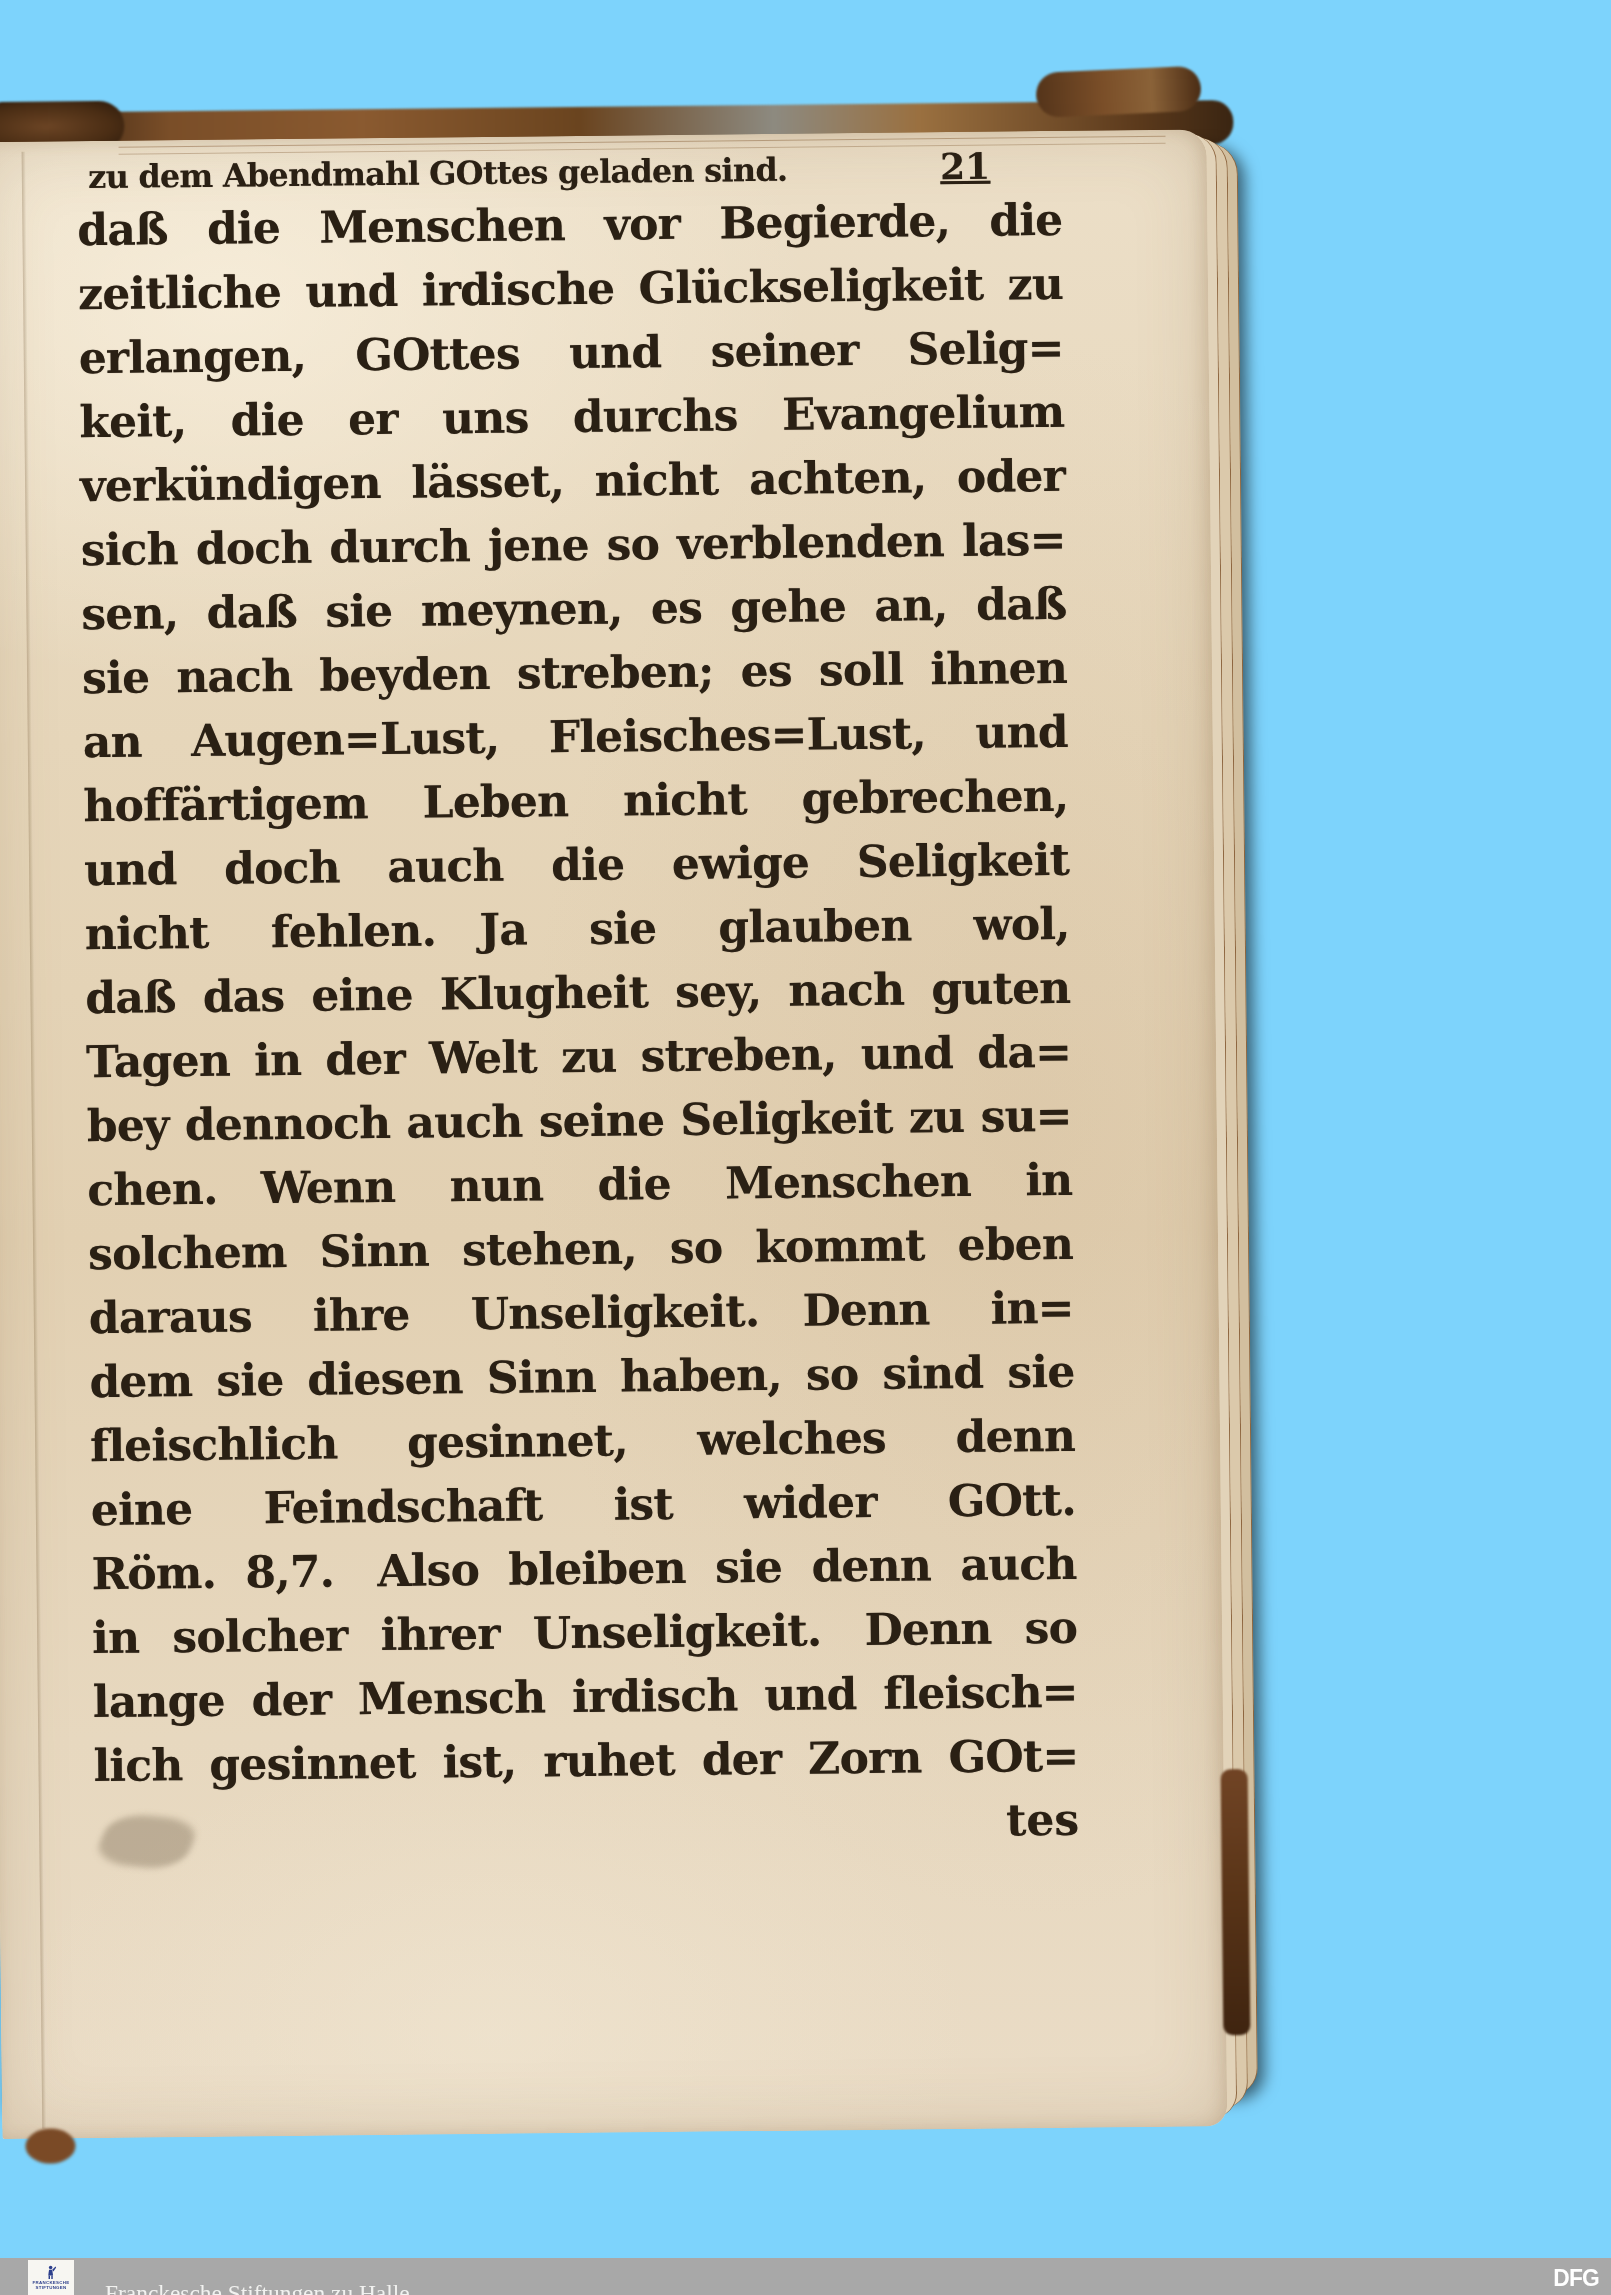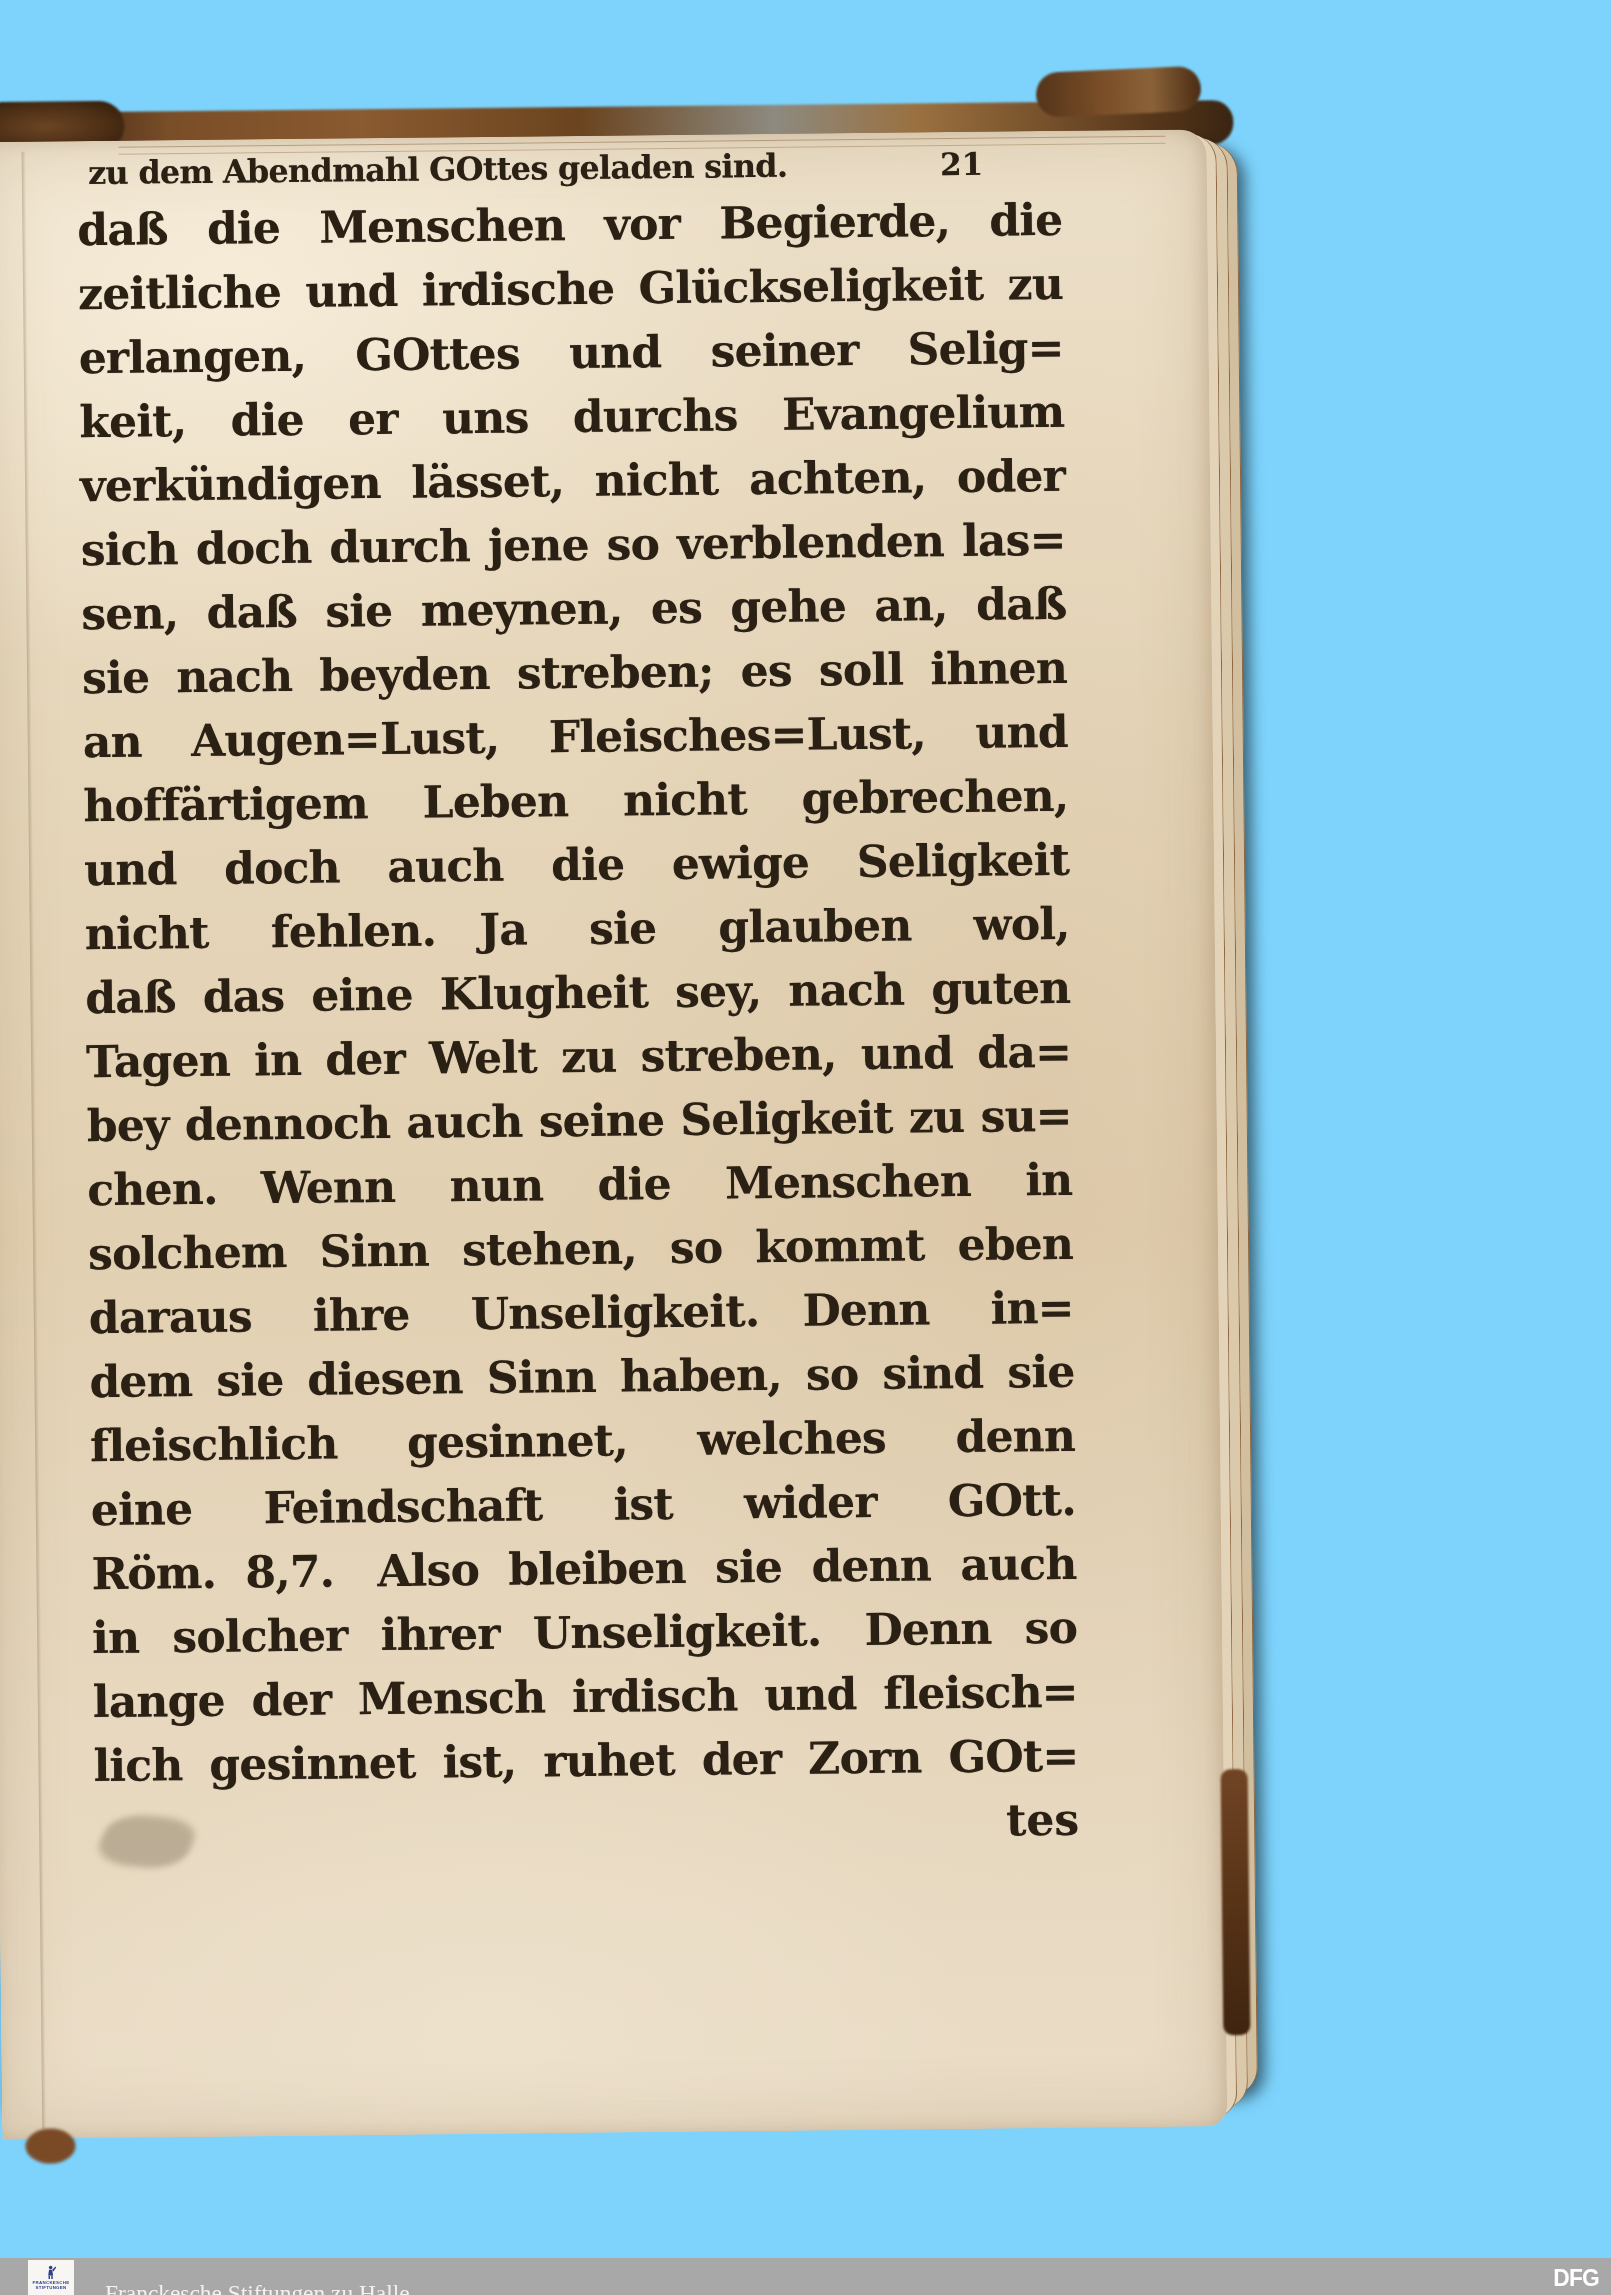--- a/index.html
+++ b/index.html
@@ -33,21 +33,21 @@
   .smudge{position:absolute;left:101px;top:1676px;width:93px;height:50px;border-radius:40%;
     background:rgba(85,70,48,.30);filter:blur(3.2px);transform:skewX(-18deg) rotate(6deg);}
   .leather-right{position:absolute;left:1202px;top:1782px;width:27px;height:266px;border-radius:9.7px;
     background:linear-gradient(180deg,#714425 0%,#5a3518 45%,#3f2410 100%);filter:blur(0.8px);}
   .leather-bottom-left{position:absolute;left:3.2px;top:2129px;width:50px;height:35px;border-radius:50%;
     background:#7a4a26;filter:blur(1.6px);}
   
   .textblock{position:relative;padding:13px 145px 0 95px;color:#2a2014;}
   .runhead{display:flex;align-items:baseline;padding-left:11.3px;height:44px;
     font-size:32px;font-weight:bold;letter-spacing:-0.8px;text-shadow:0 0 0.8px rgba(42,32,20,.45);}
-  .runhead .num{margin-left:153px;font-size:31px;letter-spacing:0;}
+  .runhead .num{margin-left:153px;font-size:36px;letter-spacing:0;text-decoration:underline;}
   .line{width:100%;font-size:44px;font-weight:bold;line-height:64px;letter-spacing:-0.8px;
     text-align:justify;text-align-last:justify;white-space:nowrap;
     text-shadow:0 0 0.8px rgba(42,32,20,.45);}
   .catchrow{width:100%;font-size:44px;font-weight:bold;line-height:64px;text-align:right;
     text-shadow:0 0 0.8px rgba(42,32,20,.45);}
   
   .footer{position:absolute;left:0;top:2258px;width:1611px;height:38px;background:#a8a8a8;z-index:30;}
   .logo-box{position:absolute;left:28px;top:2.4px;width:46px;height:35px;background:#f7f6f2;
     display:flex;flex-direction:column;align-items:center;justify-content:center;}
   .logo-caption{font-family:"Liberation Sans",sans-serif;font-size:4.4px;line-height:1.25;

